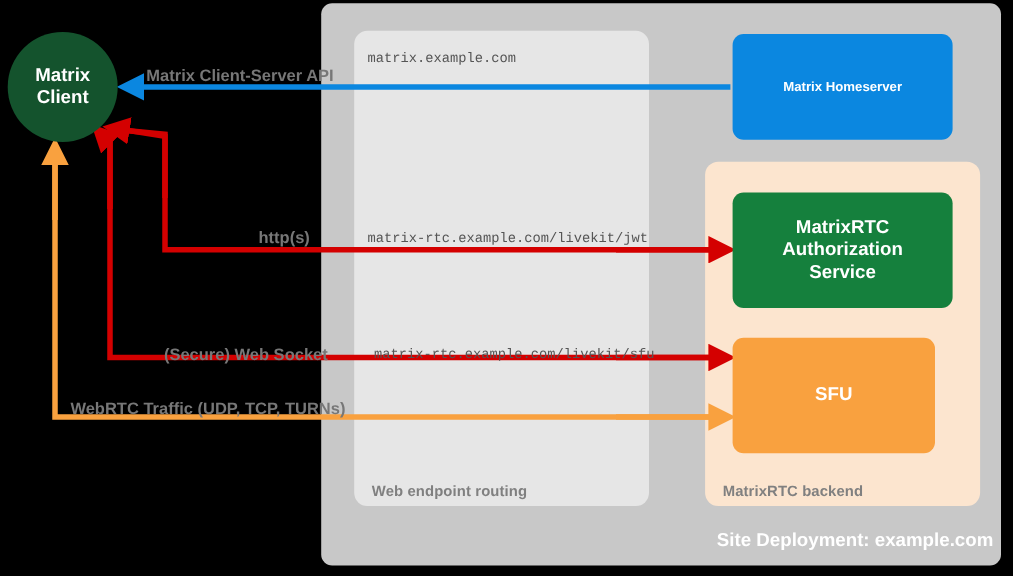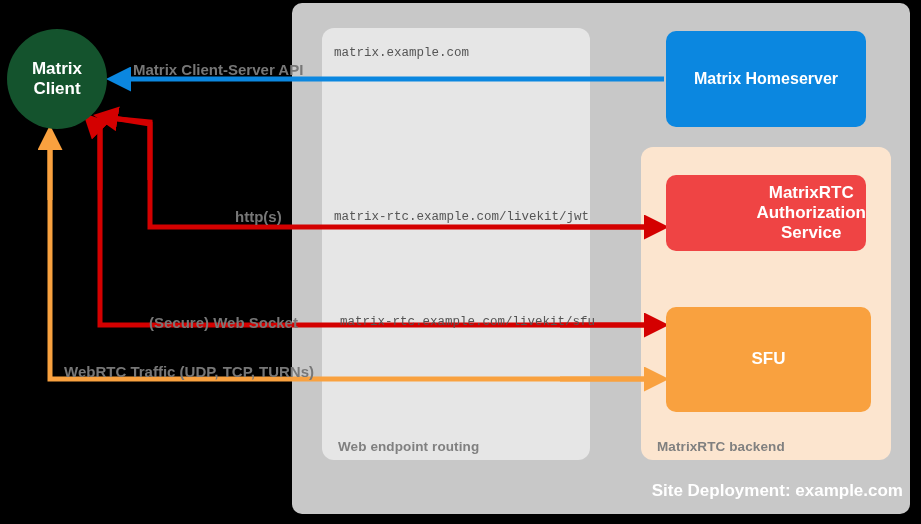--- a/index.html
+++ b/index.html
@@ -86,36 +86,35 @@
     background: #14532d;
     font-size: 17px;
   }
   .node-homeserver {
     left: 666px;
     top: 31px;
     width: 200px;
     height: 96px;
     border-radius: 10px;
     background: #0b87e0;
-    font-size: 16px;
+    font-size: 12px;
   }
   .node-auth {
     left: 666px;
     top: 175px;
     width: 200px;
-    height: 76px;
-    border-radius: 10px;
-    background: #ef4444;
-    font-size: 17px;
-    justify-content: flex-end;
+    height: 105px;
+    border-radius: 10px;
+    background: #15803d;
+    font-size: 17px;
   }
   .node-sfu {
     left: 666px;
     top: 307px;
-    width: 205px;
+    width: 184px;
     height: 105px;
     border-radius: 10px;
     background: #f9a13f;
     font-size: 17px;
   }
 
   
   #wires {
     position: absolute;
     left: 0;

